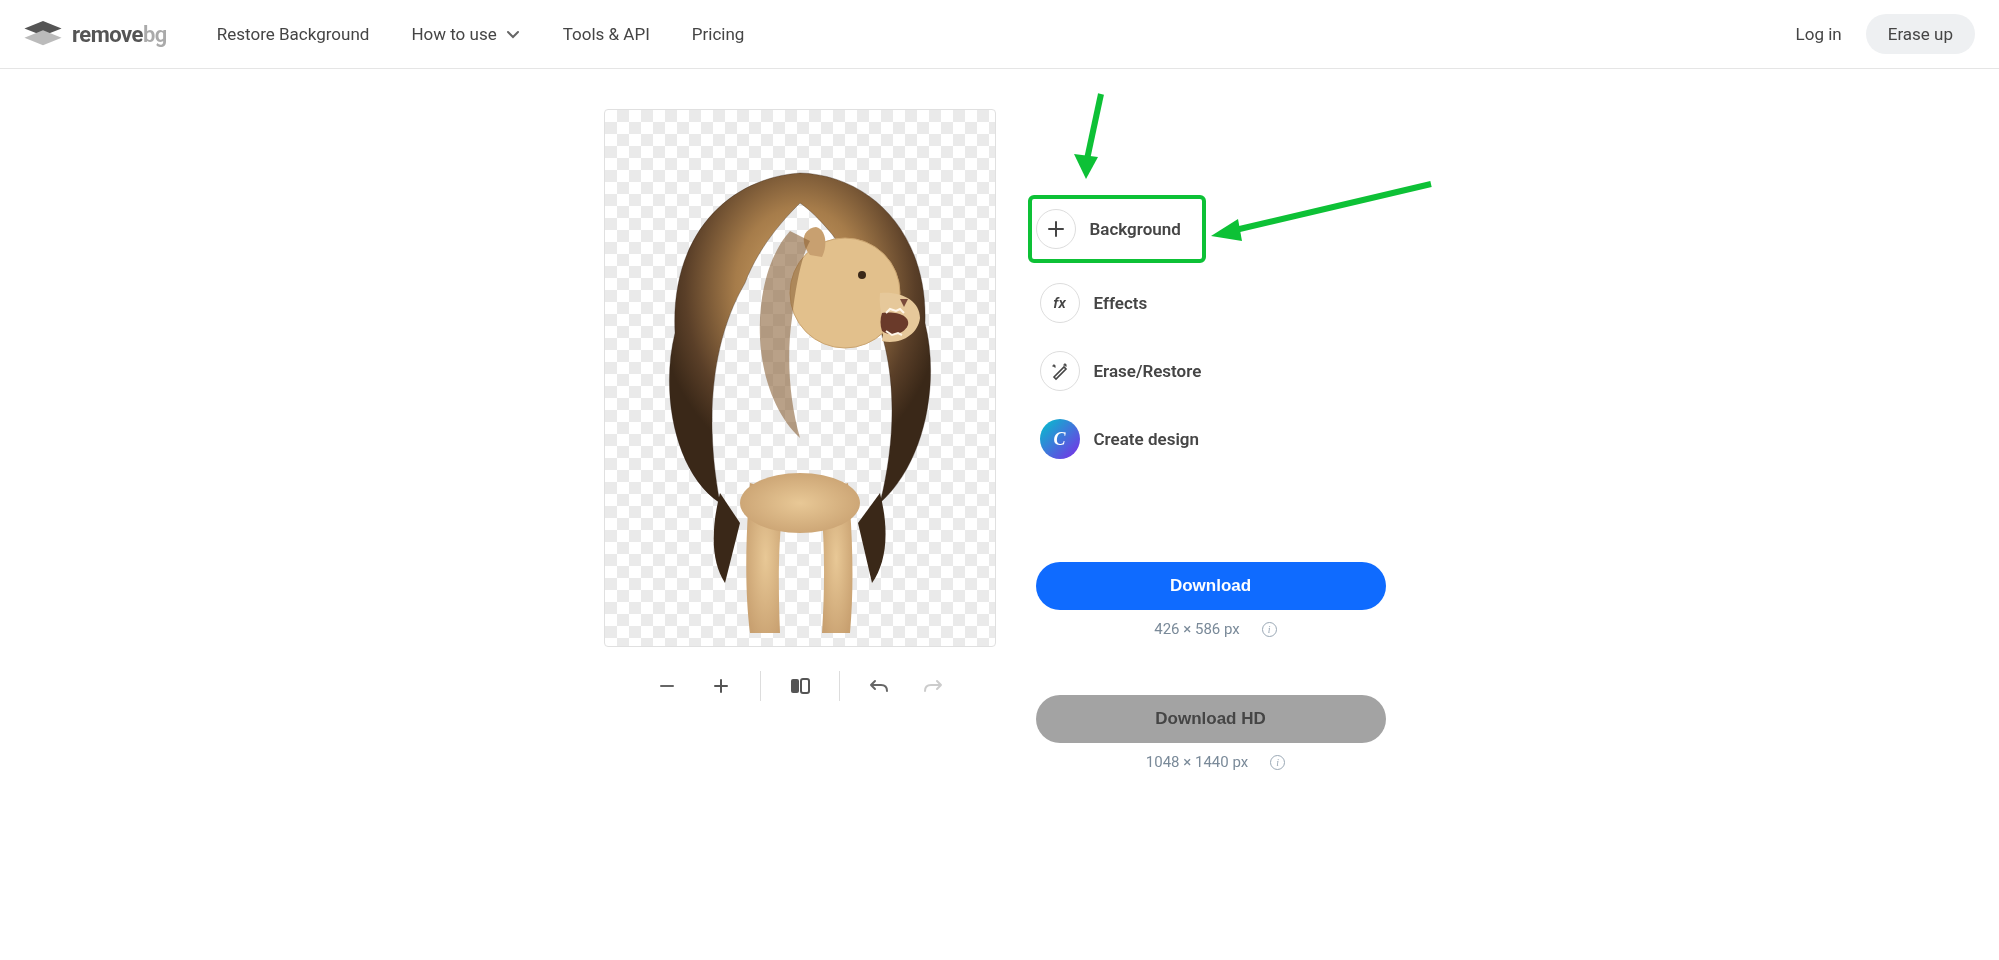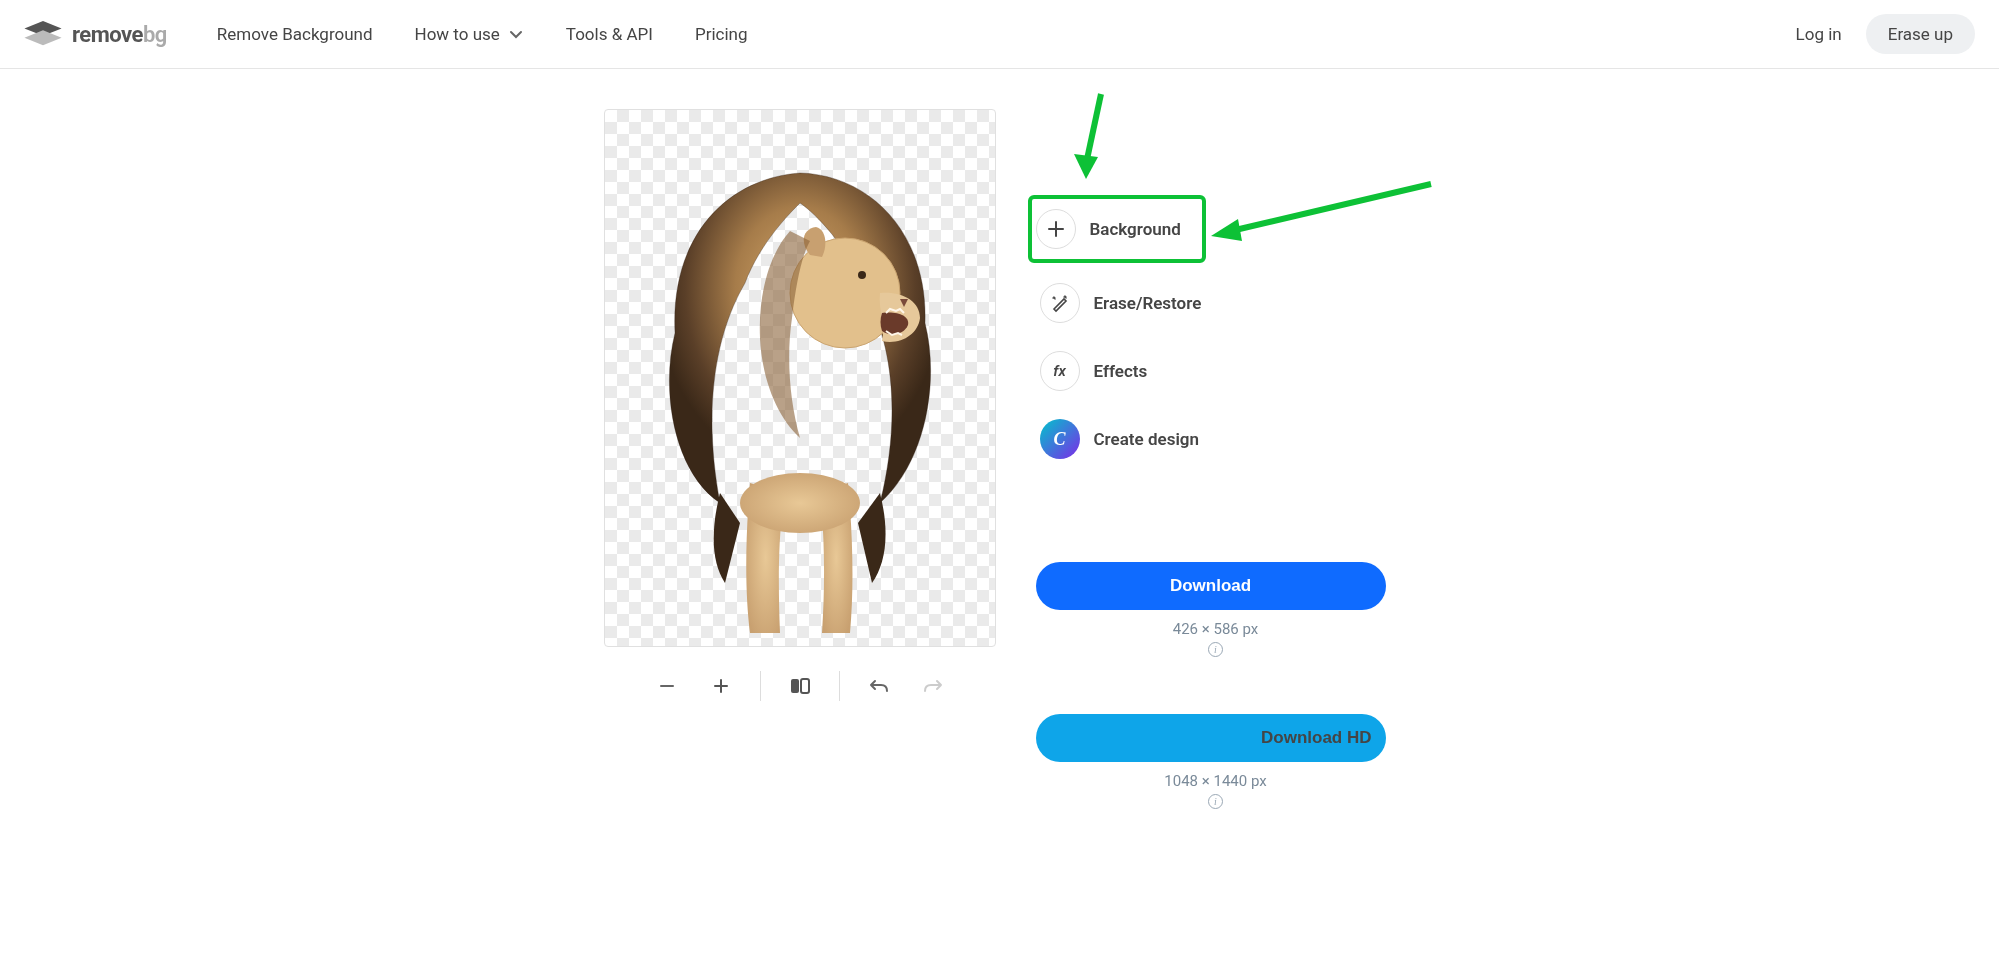--- a/index.html
+++ b/index.html
@@ -27,40 +27,40 @@
 .tool-div { width: 1px; height: 30px; background: #ddd; }
 .controls-col { width: 360px; display: flex; flex-direction: column; position: relative; padding-top: 90px; }
 .opt { display: flex; align-items: center; gap: 14px; margin-bottom: 20px; cursor: pointer; padding: 4px; }
 .opt-icon { width: 40px; height: 40px; border-radius: 50%; border: 1px solid #ddd; display: flex; align-items: center; justify-content: center; flex-shrink: 0; }
 .opt-label { font-size: 17px; font-weight: 600; color: #454545; }
 .opt.highlight { outline: 4px solid #0dc136; border-radius: 2px; padding-top: 10px; padding-bottom: 10px; padding-left: 4px; margin-left: -4px; width: 170px; }
 .canva-icon { background: linear-gradient(135deg, #00c4cc, #7d2ae8); border: none; }
 .download-group { margin-top: 38px; display: flex; flex-direction: column; gap: 10px; }
 .btn-dl { width: 350px; padding: 14px; border-radius: 24px; font-size: 17px; font-weight: 600; text-align: center; cursor: pointer; border: none; margin-top: 41px; }
 .btn-primary { background: #0f6bff; color: #fff; }
-.btn-secondary { background: #0ea5e9; color: #454545; text-align: right; }
-.dim-text { font-size: 15px; color: #7a8a99; display: flex; align-items: center; justify-content: center; gap: 4px; margin-bottom: 6px; flex-direction: column; }
+.btn-secondary { background: #a3a3a3; color: #454545; }
+.dim-text { font-size: 15px; color: #7a8a99; display: flex; align-items: center; justify-content: center; gap: 22px; margin-bottom: 6px; }
 .info-i { width: 15px; height: 15px; border: 1.5px solid #9aa8b5; border-radius: 50%; display: inline-flex; align-items: center; justify-content: center; font-size: 10px; color: #9aa8b5; font-style: italic; font-family: serif; }
 .arrow { position: absolute; pointer-events: none; }
 </style>
 </head>
 <body>
 
 <div class="header">
   <div class="logo">
     <div class="logo-icon">
       <svg viewBox="0 0 40 28" width="38" height="26">
         <polygon points="20,0 40,8 20,16 0,8" fill="#555"></polygon>
         <polygon points="20,10 40,18 20,26 0,18" fill="#bbb"></polygon>
       </svg>
     </div>
     <div class="logo-text"><span>remove</span><span class="bg">bg</span></div>
   </div>
   <div class="nav">
-    <div class="nav-item">Remove Background</div>
+    <div class="nav-item">Restore Background</div>
     <div class="nav-item">
       <span>How to use</span>
       <svg width="16" height="16" viewBox="0 0 16 16">
           <path d="M3 6l5 5 5-5" stroke="#666" stroke-width="2" fill="none" stroke-linecap="round"></path>
         </svg>
     </div>
     <div class="nav-item">Tools &amp; API</div>
     <div class="nav-item">Pricing</div>
   </div>
   <div class="spacer"></div>
@@ -163,33 +163,33 @@
         <svg width="18" height="18" viewBox="0 0 18 18">
             <line x1="2" y1="9" x2="16" y2="9" stroke="#454545" stroke-width="2" stroke-linecap="round"></line>
             <line x1="9" y1="2" x2="9" y2="16" stroke="#454545" stroke-width="2" stroke-linecap="round"></line>
           </svg>
       </div>
       <div class="opt-label">Background</div>
     </div>
 
     <div class="opt">
       <div class="opt-icon">
+        <span style="font-style:italic;font-weight:600;font-size:15px;color:#454545">fx</span>
+      </div>
+      <div class="opt-label">Effects</div>
+    </div>
+
+    <div class="opt">
+      <div class="opt-icon">
         <svg width="20" height="20" viewBox="0 0 20 20">
             <path d="M4 16 L14 6 L16 8 L6 18 Z" fill="none" stroke="#454545" stroke-width="1.6"></path>
             <path d="M4 4 L5 6 M3 5 L5 5 M15 3 L16 5 M14 4 L16 4" stroke="#454545" stroke-width="1.4" stroke-linecap="round"></path>
           </svg>
       </div>
       <div class="opt-label">Erase/Restore</div>
-    </div>
-
-    <div class="opt">
-      <div class="opt-icon">
-        <span style="font-style:italic;font-weight:600;font-size:15px;color:#454545">fx</span>
-      </div>
-      <div class="opt-label">Effects</div>
     </div>
 
     <div class="opt">
       <div class="opt-icon canva-icon">
         <span style="color:#fff;font-weight:700;font-size:18px;font-family:Georgia,serif;font-style:italic">C</span>
       </div>
       <div class="opt-label">Create design</div>
     </div>
 
     <div class="download-group">

